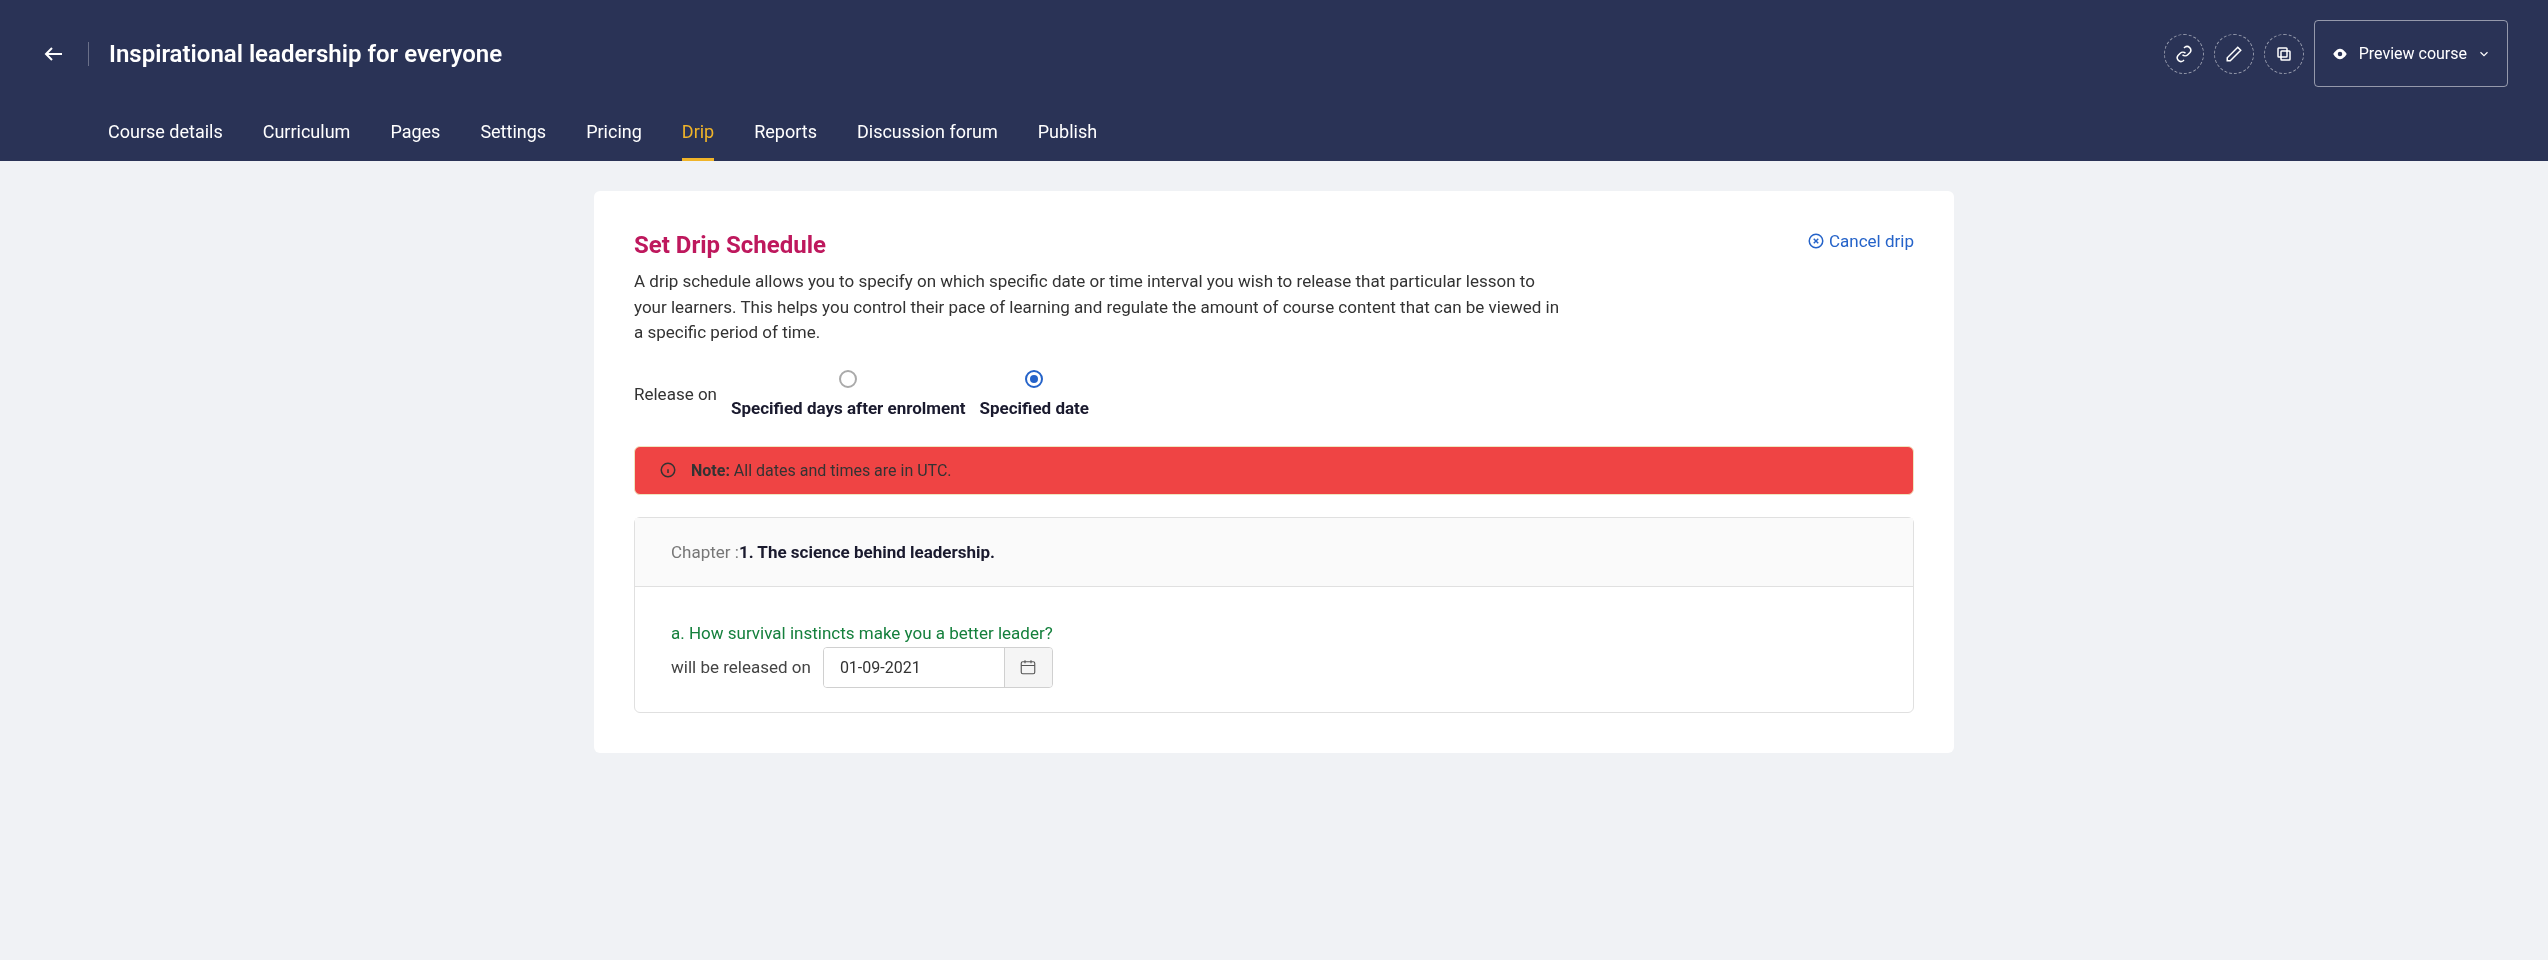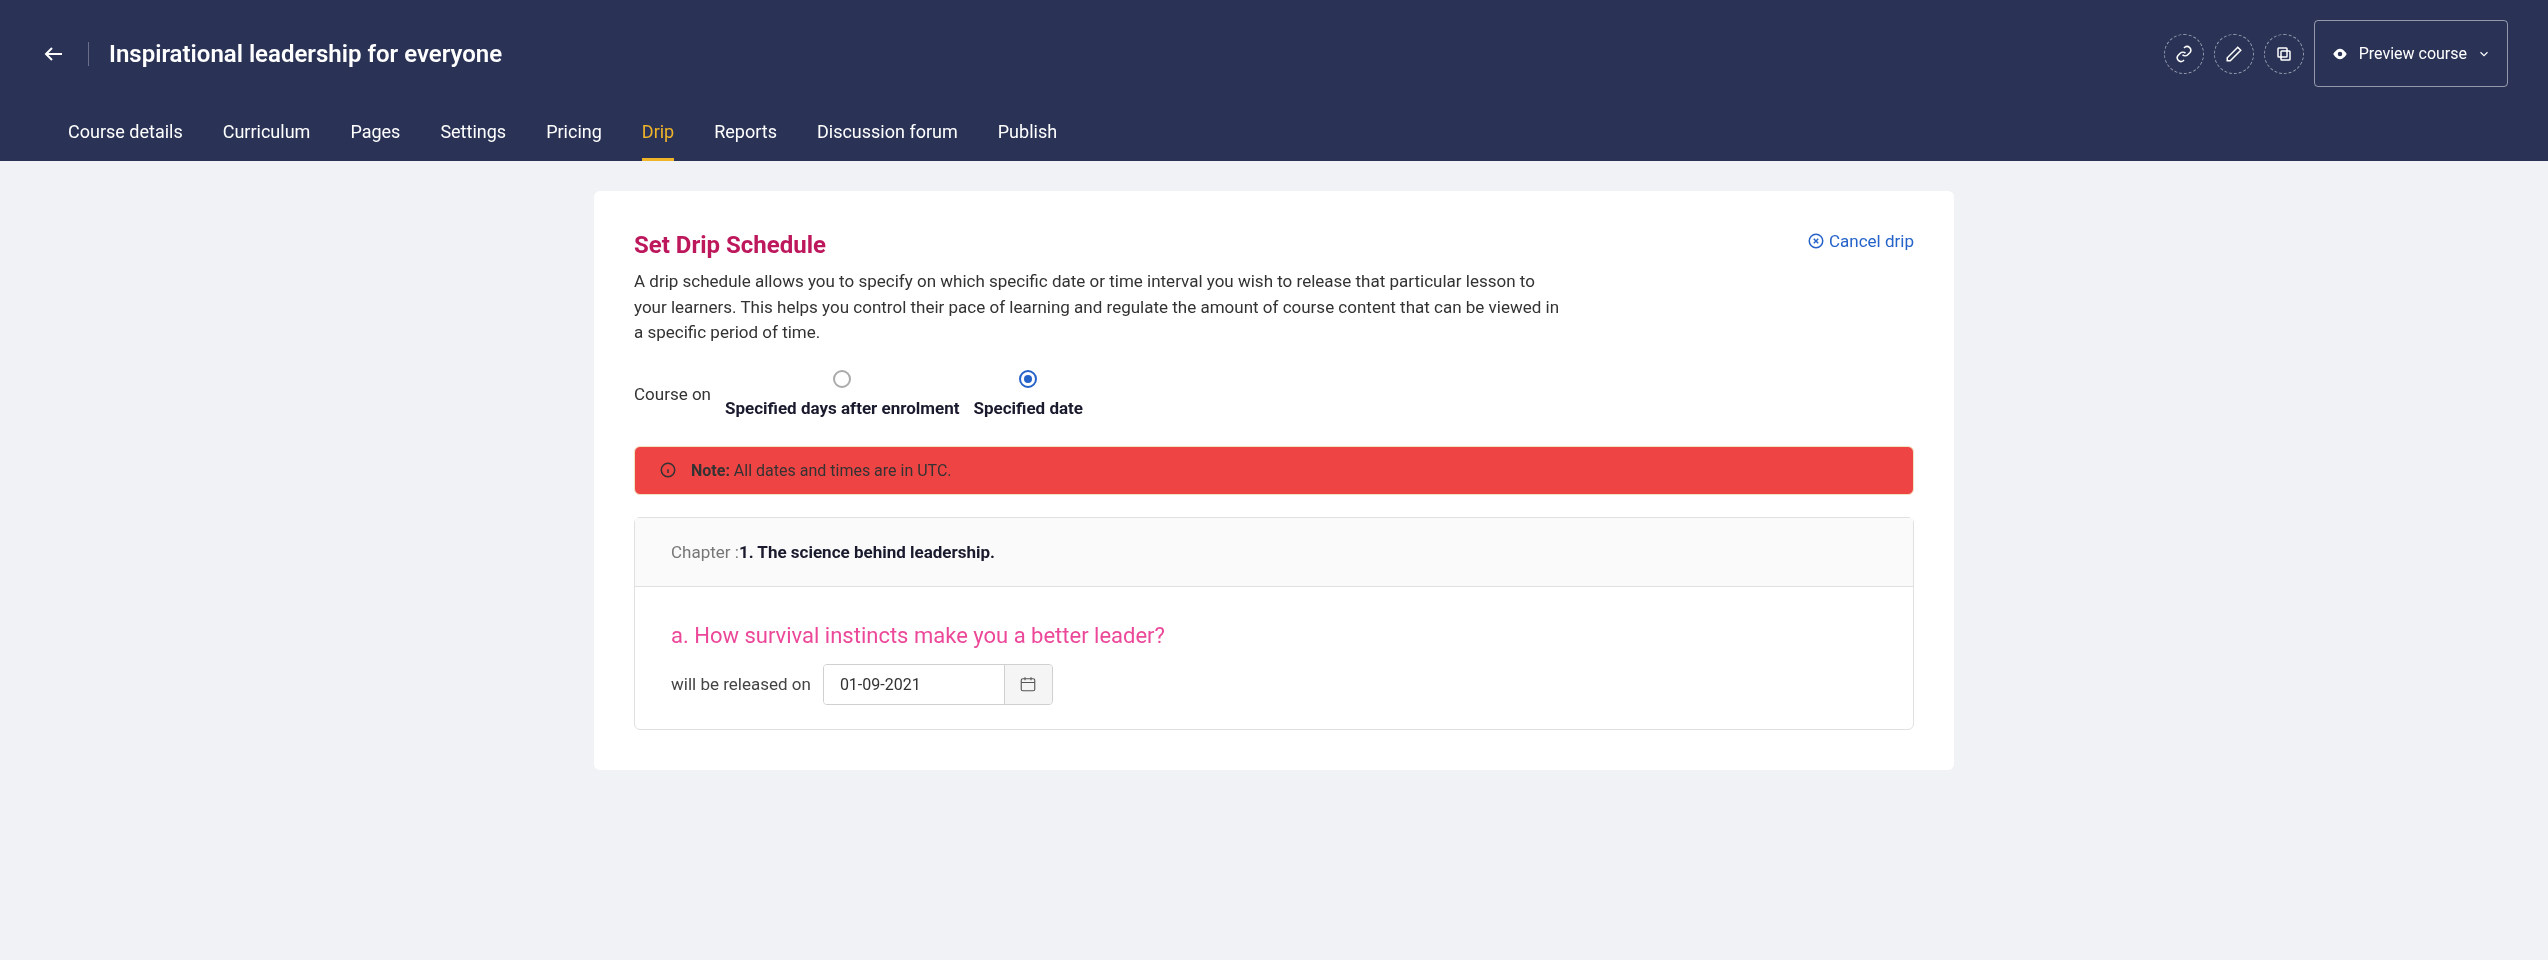--- a/index.html
+++ b/index.html
@@ -98,21 +98,21 @@
     .preview-btn .chevron {
       stroke: #fff;
       fill: none;
       stroke-width: 2;
       width: 14px;
       height: 14px;
     }
     .tabs {
       display: flex;
       gap: 40px;
-      padding: 0 68px;
+      padding: 0 108px;
     }
     .tab {
       padding: 14px 0 16px 0;
       font-size: 18px;
       color: #fff;
       cursor: pointer;
       border-bottom: 3px solid transparent;
     }
     .tab.active {
       color: #f0b429;
@@ -238,23 +238,23 @@
     }
     .chapter-title {
       font-weight: 700;
       color: #1a1a2e;
       text-align: center;
     }
     .lesson-row {
       padding: 36px 36px 24px 36px;
     }
     .lesson-title {
-      font-size: 22px;
-      color: #ec4899;
-      margin-bottom: 16px;
+      font-size: 17px;
+      color: #15803d;
+      margin-bottom: 4px;
     }
     .lesson-release {
       display: flex;
       align-items: center;
       gap: 12px;
     }
     .lesson-release-text {
       font-size: 17px;
       color: #444;
     }
@@ -355,21 +355,21 @@
           <circle cx="12" cy="12" r="9"></circle>
           <line x1="9" y1="9" x2="15" y2="15"></line>
           <line x1="15" y1="9" x2="9" y2="15"></line>
         </svg>
       <span>Cancel drip</span>
     </div>
   </div>
   <div class="description">A drip schedule allows you to specify on which specific date or time interval you wish to release that particular lesson to your learners. This helps you control their pace of learning and regulate the amount of course content that can be viewed in a specific period of time.</div>
 
   <div class="release-row">
-    <span class="release-label">Course on</span>
+    <span class="release-label">Release on</span>
     <div class="radio-option">
       <div class="radio-circle"></div>
       <span class="radio-text">Specified days after enrolment</span>
     </div>
     <div class="radio-option">
       <div class="radio-circle selected"></div>
       <span class="radio-text">Specified date</span>
     </div>
   </div>
 

